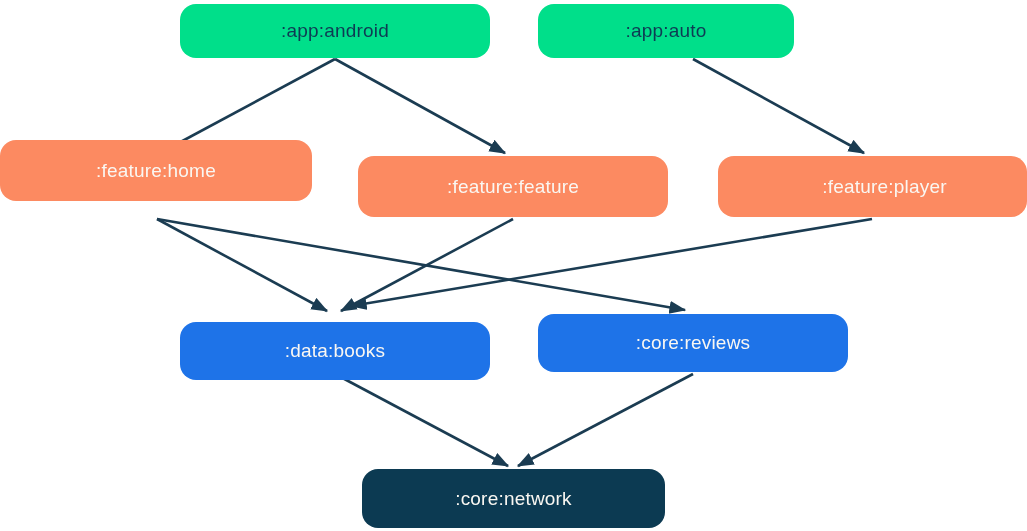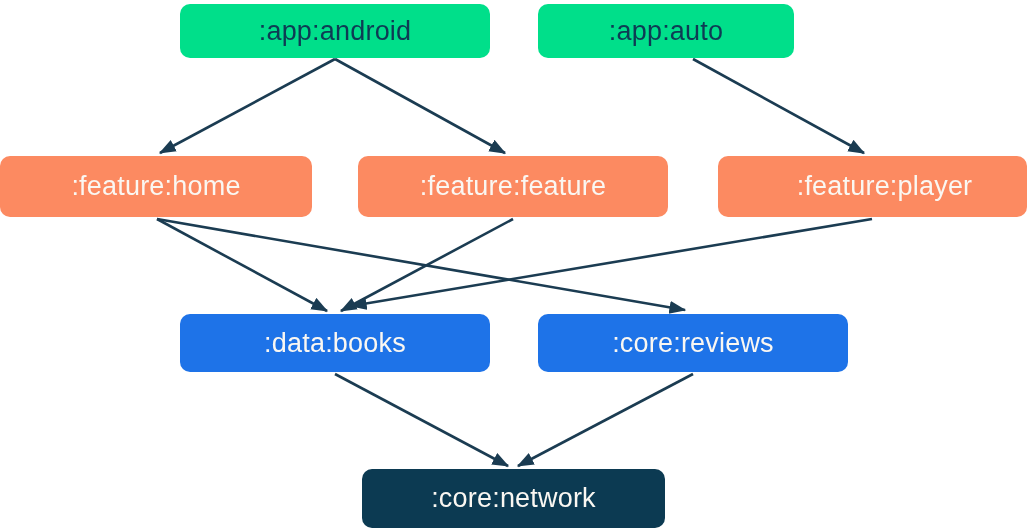--- a/index.html
+++ b/index.html
@@ -12,25 +12,25 @@
     font-family: "Liberation Sans", "DejaVu Sans", sans-serif;
   }
   #edges {
     position: absolute;
     left: 0; top: 0;
     width: 1027px; height: 531px;
     pointer-events: none;
   }
   .node {
     position: absolute;
-    border-radius: 10px;
+    border-radius: 16px;
     display: flex;
     align-items: center;
     justify-content: center;
-    font-size: 27px;
+    font-size: 19px;
     letter-spacing: 0.2px;
     white-space: nowrap;
     box-sizing: border-box;
   }
 </style>
 </head>
 <body>
 
 <div class="canvas" style="background: rgb(255, 255, 255);">
   <svg id="edges" viewBox="0 0 1027 531" xmlns="http://www.w3.org/2000/svg">
@@ -45,20 +45,20 @@
       <line x1="157" y1="219" x2="327" y2="311" stroke="#1B3C52" stroke-width="2.6" marker-end="url(#ah)"></line>
       <line x1="157" y1="219" x2="685" y2="310" stroke="#1B3C52" stroke-width="2.6" marker-end="url(#ah)"></line>
       <line x1="513" y1="219" x2="341" y2="311" stroke="#1B3C52" stroke-width="2.6" marker-end="url(#ah)"></line>
       <line x1="872" y1="219" x2="351" y2="306" stroke="#1B3C52" stroke-width="2.6" marker-end="url(#ah)"></line>
       <line x1="335" y1="374" x2="508" y2="466" stroke="#1B3C52" stroke-width="2.6" marker-end="url(#ah)"></line>
       <line x1="693" y1="374" x2="518" y2="466" stroke="#1B3C52" stroke-width="2.6" marker-end="url(#ah)"></line>
     </svg>
   <div id="nodes">
       <div class="node" style="left: 180px; top: 4px; width: 310px; height: 54px; background: rgb(0, 223, 138); color: rgb(14, 59, 84);">:app:android</div>
       <div class="node" style="left: 538px; top: 4px; width: 256px; height: 54px; background: rgb(0, 223, 138); color: rgb(14, 59, 84);">:app:auto</div>
-      <div class="node" style="left: 0px; top: 156px; width: 312px; height: 61px; background: rgb(252, 138, 97); color: rgb(250, 247, 242);">:feature:home</div>
+      <div class="node" style="left: 0px; top: 140px; width: 312px; height: 61px; background: rgb(252, 138, 97); color: rgb(250, 247, 242);">:feature:home</div>
       <div class="node" style="left: 358px; top: 156px; width: 310px; height: 61px; background: rgb(252, 138, 97); color: rgb(250, 247, 242);">:feature:feature</div>
       <div class="node" style="left: 718px; top: 156px; width: 309px; height: 61px; background: rgb(252, 138, 97); color: rgb(250, 247, 242); padding-left: 24px;">:feature:player</div>
-      <div class="node" style="left: 180px; top: 314px; width: 310px; height: 58px; background: rgb(30, 115, 232); color: rgb(250, 247, 242);">:data:books</div>
+      <div class="node" style="left: 180px; top: 322px; width: 310px; height: 58px; background: rgb(30, 115, 232); color: rgb(250, 247, 242);">:data:books</div>
       <div class="node" style="left: 538px; top: 314px; width: 310px; height: 58px; background: rgb(30, 115, 232); color: rgb(250, 247, 242);">:core:reviews</div>
       <div class="node" style="left: 362px; top: 469px; width: 303px; height: 59px; background: rgb(12, 58, 82); color: rgb(250, 247, 242);">:core:network</div>
     </div>
 </div>
 
 </body></html>

